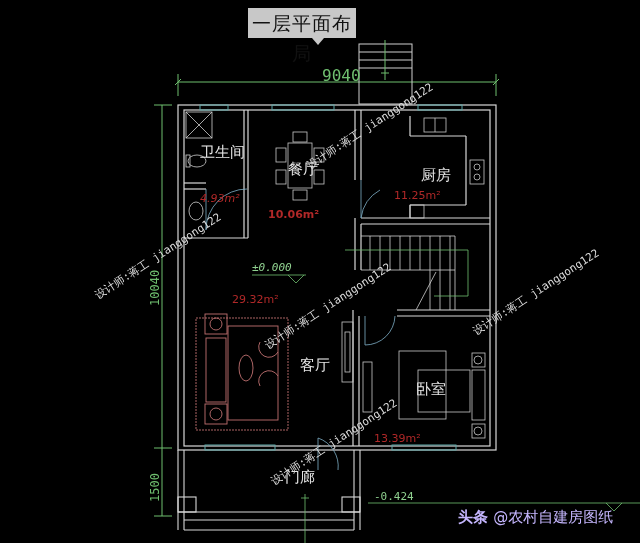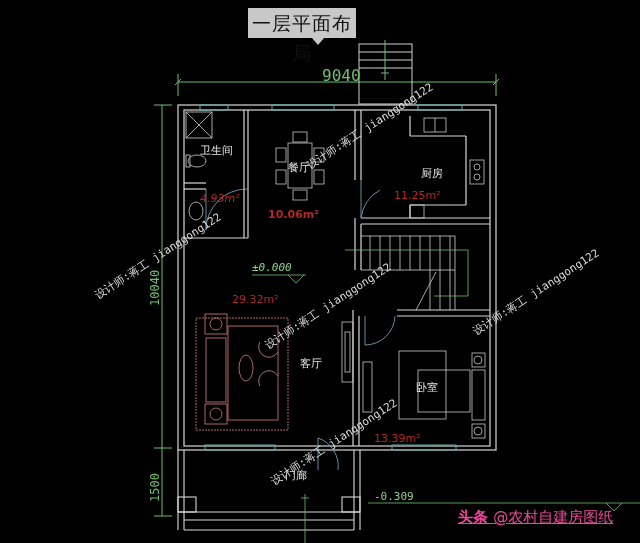--- a/index.html
+++ b/index.html
@@ -7,27 +7,27 @@
   #plan { position:absolute; left:0; top:0; width:640px; height:543px; }
   .title-box {
     position:absolute; left:248px; top:8px; width:108px; height:30px;
     background:#c8c8c8; color:#111; font-size:19px; line-height:30px; text-align:center;
     font-family:"DejaVu Sans", sans-serif; letter-spacing:1px;
   }
   .title-arrow {
     position:absolute; left:312px; top:38px; width:0; height:0;
     border-left:6px solid transparent; border-right:6px solid transparent; border-top:7px solid #c8c8c8;
   }
-  .lbl { position:absolute; font-size:11px; color:#e6e6e6; white-space:nowrap; }
+  .lbl { position:absolute; font-size:15px; color:#e6e6e6; white-space:nowrap; }
   .area { position:absolute; font-size:11px; color:#b02828; white-space:nowrap; }
   .dim { position:absolute; font-size:11px; color:#6fbf6f; white-space:nowrap; font-family:"DejaVu Sans Mono", monospace; }
   .dim-v { transform:rotate(-90deg); transform-origin:left top; }
   .elev { position:absolute; font-size:11px; color:#8fd08f; white-space:nowrap; font-family:"DejaVu Sans Mono", monospace; }
   .wm { position:absolute; font-size:11px; color:#dcdcdc; white-space:nowrap; transform:rotate(-33deg); transform-origin:left top; font-family:"DejaVu Sans Mono", monospace; }
-  .footer { position:absolute; left:458px; top:508px; font-size:15px; color:#ec4899; white-space:nowrap; font-weight:bold;text-decoration:underline; }
+  .footer { position:absolute; left:458px; top:508px; font-size:15px; color:#c4b5fd; white-space:nowrap; font-weight:bold; }
   .footer .at { font-weight:normal; }
 </style>
 </head>
 <body>
 
 <svg id="plan" viewBox="0 0 640 543" xmlns="http://www.w3.org/2000/svg">
 
   <g stroke="#6fbf6f" stroke-width="1" fill="none">
     <line x1="178" y1="82" x2="496" y2="82"></line>
     <line x1="178" y1="74" x2="178" y2="96"></line>
@@ -204,21 +204,21 @@
 </svg>
 
 <div class="title-box">一层平面布局</div>
 <div class="title-arrow"></div>
 
 <div class="dim" style="left:322px;top:66px;font-size:16px;">9040</div>
 <div class="dim dim-v" style="left:148px;top:306px;font-size:12px;">10040</div>
 <div class="dim dim-v" style="left:148px;top:502px;font-size:12px;">1500</div>
 
 <div class="elev" style="left:252px;top:261px;font-style:italic;">±0.000</div>
-<div class="elev" style="left:374px;top:490px;">-0.309</div>
+<div class="elev" style="left:374px;top:490px;">-0.424</div>
 
 <div class="lbl" style="left:200px;top:143px;">卫生间</div>
 <div class="area" style="left:200px;top:192px;font-style:italic;">4.93m²</div>
 
 <div class="lbl" style="left:288px;top:160px;">餐厅</div>
 <div class="area" style="left:268px;top:208px;font-weight:bold;">10.06m²</div>
 
 <div class="lbl" style="left:421px;top:166px;">厨房</div>
 <div class="area" style="left:394px;top:189px;">11.25m²</div>
 

